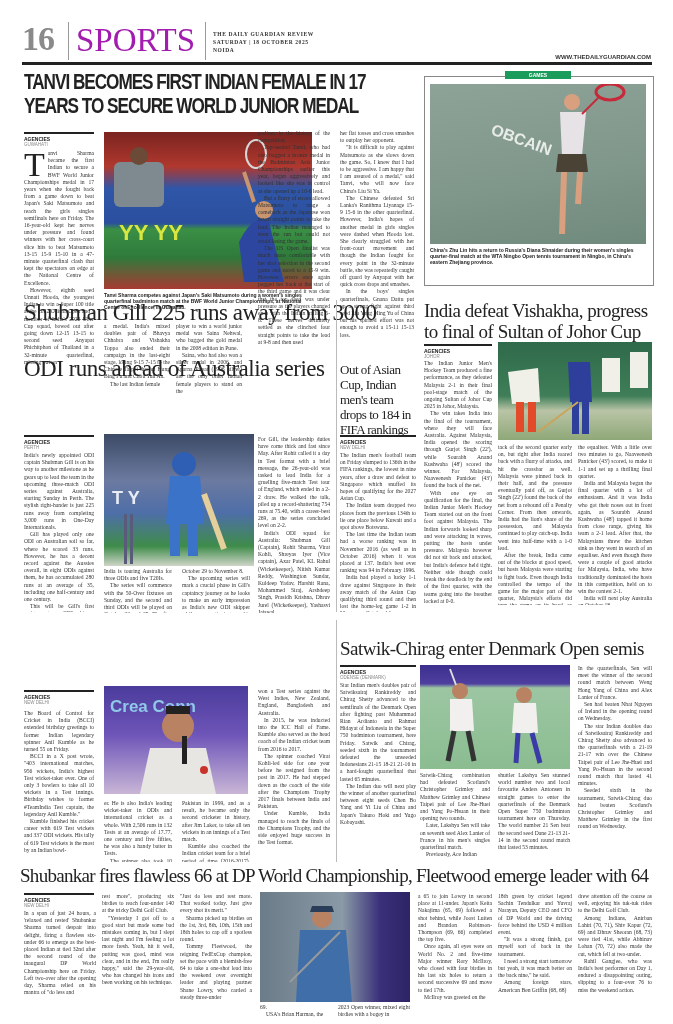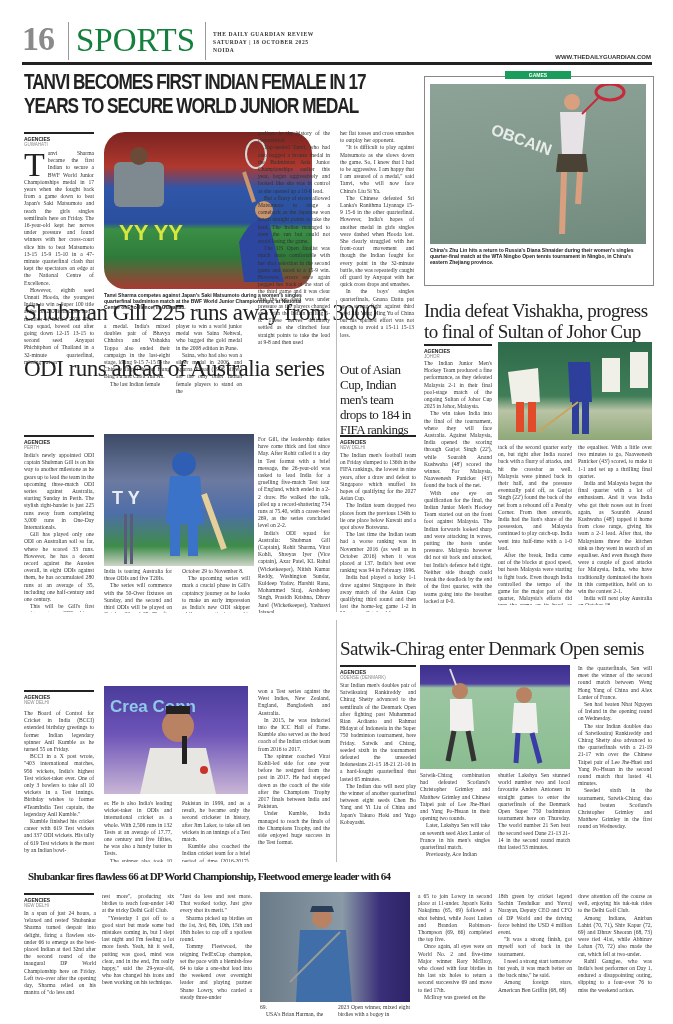--- a/index.html
+++ b/index.html
@@ -1,20 +1,20 @@
 <!DOCTYPE html>
 <html><head>
 <meta charset="utf-8">
 <style>
   html, body { margin:0; padding:0; background:#fff; }
   body { width:673px; height:1024px; overflow:hidden; position:relative; font-family:"Liberation Serif", serif; color:#222; }
   .abs { position:absolute; }
   .mast-num { left:22px; top:20px; font-size:34px; color:#8a8a8a; font-weight:bold; font-family:"Liberation Serif", serif; letter-spacing:-1px; }
   .mast-div1 { left:68px; top:22px; width:1px; height:38px; background:#999; }
-  .mast-title { left:76px; top:22px; font-size:33px; color:#15803d; font-family:"Liberation Serif", serif; }
+  .mast-title { left:76px; top:22px; font-size:33px; color:#a21caf; font-family:"Liberation Serif", serif; }
   .mast-div2 { left:205px; top:22px; width:1px; height:38px; background:#999; }
   .mast-meta { left:213px; top:30px; font-size:5.5px; line-height:8px; letter-spacing:0.6px; color:#333; font-weight:bold; }
   .mast-url { right:22px; top:54px; font-size:6px; font-family:"Liberation Sans", sans-serif; color:#333; font-weight:bold; }
   .mast-rule { left:22px; top:62px; width:630px; height:3px; background:#222; }
 
   .hd-cond { font-family:"Liberation Sans", sans-serif; font-weight:bold; letter-spacing:-1.3px; color:#222; transform-origin:left top; }
   .hd-serif { font-family:"Liberation Serif", serif; color:#222; letter-spacing:-0.5px; }
   .agency { font-family:"Liberation Sans", sans-serif; font-size:5px; font-weight:bold; color:#222; border-top:2px solid #222; padding-top:2px; line-height:6px; }
   .agency span { display:block; font-weight:normal; color:#888; font-size:4.5px; }
   .col { font-size:5.6px; line-height:7.2px; color:#333; text-align:justify; overflow:hidden; }
@@ -46,21 +46,21 @@
 </div>
 <div class="abs agency" style="left:24px;top:132px;width:70px;">
   <div>AGENCIES</div>
   <span>GUWAHATI</span>
 </div>
 <div class="abs col" style="left:24px;top:150px;width:70px;height:292px;">
   <span class="dropcap">T</span>
   <p style="text-indent:0">anvi Sharma became the first Indian to secure a BWF World Junior Championships medal in 17 years when she fought back from a game down to beat Japan's Saki Matsumoto and reach the girls singles semifinals here on Friday. The 16-year-old kept her nerves under pressure and found winners with her cross-court slice hits to beat Matsumoto 13-15 15-9 15-10 in a 47-minute quarterfinal clash that kept the spectators on edge at the National Centre of Excellence.</p>
   <p>However, eighth seed Unnati Hooda, the youngest Indian to win a Super 100 title at the 2022 Odisha Open and a member of India's 2022 Uber Cup squad, bowed out after going down 12-15 13-15 to second seed Anyapat Phichitphon of Thailand in a 32-minute quarterfinal, missing out on</p>
 </div>
-<div class="abs photo" style="left:104px;top:132px;width:208px;height:157px;background:linear-gradient(180deg,#7a2420 0%,#b0382e 22%,#2f56a8 36%,#2b4f9e 58%,#3a8f45 62%,#2f7a3b 80%,#a83a33 100%);border-radius:21px;">
+<div class="abs photo" style="left:104px;top:132px;width:208px;height:157px;background:linear-gradient(180deg,#7a2420 0%,#b0382e 22%,#2f56a8 36%,#2b4f9e 58%,#3a8f45 62%,#2f7a3b 80%,#a83a33 100%);">
   <svg width="208" height="157" viewBox="0 0 208 157">
     <rect x="10" y="30" width="50" height="45" rx="6" fill="#7f8a90"></rect>
     <circle cx="35" cy="24" r="9" fill="#6b4a38"></circle>
     <text x="15" y="108" font-size="22" fill="#d7e640" font-family="Liberation Sans, sans-serif" font-weight="bold">YY YY</text>
     <path d="M135 110 Q150 80 165 90 L180 150 L140 150 Z" fill="#2d47a0"></path>
     <circle cx="160" cy="78" r="9" fill="#c8956f"></circle>
     <line x1="150" y1="70" x2="140" y2="40" stroke="#c8956f" stroke-width="4"></line>
     <ellipse cx="152" cy="22" rx="10" ry="14" fill="none" stroke="#d7d7d7" stroke-width="2"></ellipse>
   </svg>
 </div>
@@ -254,21 +254,21 @@
 <div class="abs col" style="left:498px;top:772px;width:72px;height:90px;">
   <p style="text-indent:0">shuttler Lakshya Sen stunned world number two and local favourite Anders Antonsen in straight games to enter the quarterfinals of the Denmark Open Super 750 badminton tournament here on Thursday. The world number 21 Sen beat the second seed Dane 21-13 21-14 in the second round match that lasted 53 minutes.</p>
 </div>
 <div class="abs col" style="left:578px;top:665px;width:74px;height:197px;">
   <p style="text-indent:0">In the quarterfinals, Sen will meet the winner of the second round match between Weng Hong Yang of China and Alex Lanier of France.</p>
   <p>Sen had beaten Nhat Nguyen of Ireland in the opening round on Wednesday.</p>
   <p>The star Indian doubles duo of Satwiksairaj Rankireddy and Chirag Shetty also advanced to the quarterfinals with a 21-19 21-17 win over the Chinese Taipei pair of Lee Jhe-Huei and Yang Po-Hsuan in the second round match that lasted 41 minutes.</p>
   <p>Seeded sixth in the tournament, Satwik-Chirag duo had beaten Scotland's Christopher Grimley and Matthew Grimley in the first round on Wednesday.</p>
 </div>
 
-<div class="abs hd-serif" style="left:28px;top:866px;width:640px;font-size:11px;line-height:20px;white-space:nowrap;letter-spacing:-0.7px;font-weight:bold;">Shubankar fires flawless 66 at DP World Championship, Fleetwood emerge leader with 64</div>
+<div class="abs hd-serif" style="left:20px;top:866px;width:640px;font-size:19px;line-height:20px;white-space:nowrap;letter-spacing:-0.7px;">Shubankar fires flawless 66 at DP World Championship, Fleetwood emerge leader with 64</div>
 <div class="abs agency" style="left:24px;top:893px;width:70px;">
   <div>AGENCIES</div>
   <span>NEW DELHI</span>
 </div>
 <div class="abs col" style="left:24px;top:910px;width:72px;height:110px;">
   <p style="text-indent:0">In a span of just 24 hours, a 'relaxed and rested' Shubankar Sharma turned despair into delight, firing a flawless six-under 66 to emerge as the best-placed Indian at tied 32nd after the second round of the inaugural DP World Championship here on Friday. Left two-over after the opening day, Sharma relied on his mantra of "do less and</p>
 </div>
 <div class="abs col" style="left:102px;top:893px;width:72px;height:127px;">
   <p style="text-indent:0">rest more", producing six birdies to reach four-under 140 at the tricky Delhi Golf Club.</p>
   <p>"Yesterday I got off to a good start but made some bad mistakes coming in, but I slept last night and I'm feeling a lot more fresh. Yeah, hit it well, putting was good, mind was clear, and in the end, I'm really happy," said the 29-year-old, who has changed his irons and been working on his technique.</p>

